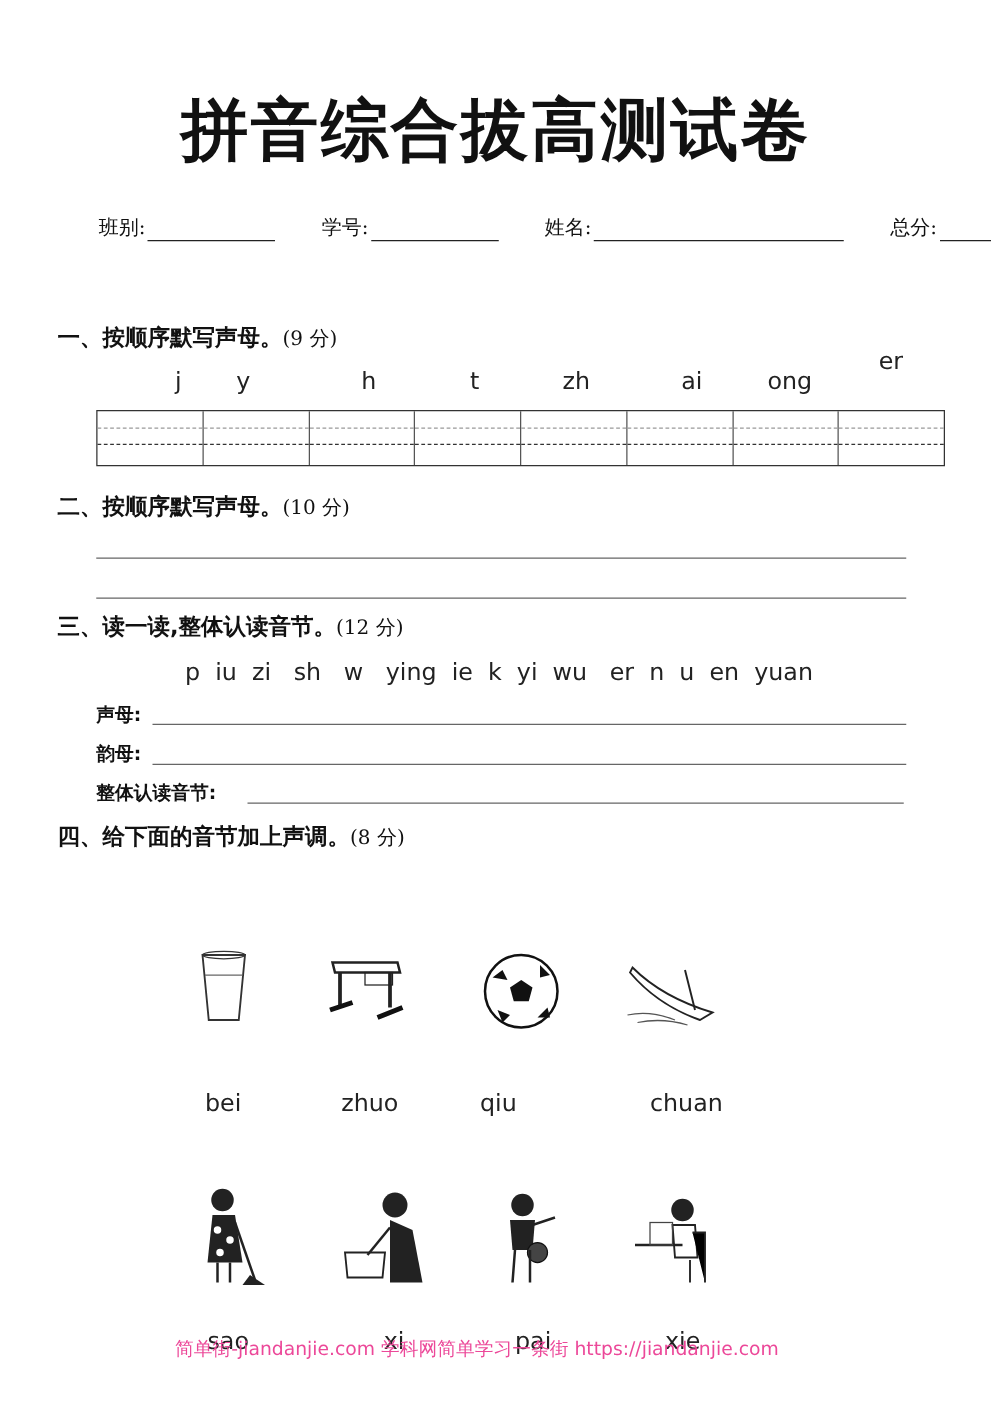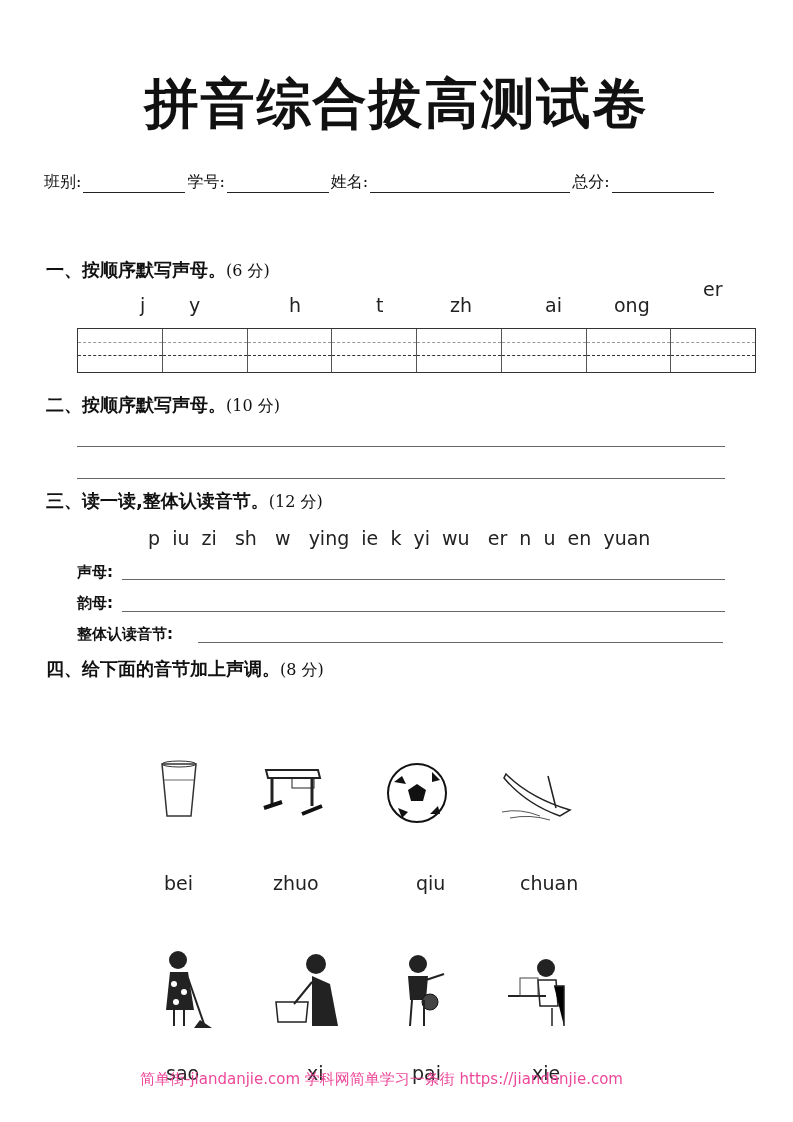--- a/index.html
+++ b/index.html
@@ -2,21 +2,21 @@
 <html><head>
 <meta charset="utf-8">
 <style>
   html, body { margin:0; padding:0; background:#fff; }
   body { width:793px; height:1122px; position:relative; overflow:hidden; color:#111;
          font-family:"DejaVu Sans", sans-serif; }
   .abs { position:absolute; }
   .title { left:0; width:793px; top:68px; text-align:center; font-family:"DejaVu Serif", serif;
            font-size:54px; letter-spacing:2px; font-weight:bold; }
   .info { top:172px; left:44px; font-family:"DejaVu Serif", serif; font-size:16px; display:flex; align-items:flex-end; }
-  .info .lbl { white-space:nowrap; }
+  .info .lbl { white-space:nowrap;margin-left:35px; }
   .info .line { border-bottom:1.5px solid #222; height:18px; margin:0 2px; }
   .sec { font-size:18px; font-weight:bold; left:46px; }
   .sec .pts { font-weight:normal; font-family:"DejaVu Serif", serif; font-size:16px; }
   .py { font-family:"DejaVu Sans", sans-serif; font-size:19px; color:#222; }
   .grid { left:77px; top:328px; width:679px; height:45px; border:1.5px solid #333; box-sizing:border-box; display:flex; }
   .cell { flex:1; position:relative; border-right:1px solid #555; }
   .cell:last-child { border-right:none; }
   .cell .d1 { position:absolute; left:0; right:0; top:13px; border-top:1px dashed #999; }
   .cell .d2 { position:absolute; left:0; right:0; top:26px; border-top:1.5px dashed #333; }
   .wline { border-bottom:1.5px solid #666; }
@@ -34,21 +34,21 @@
   <span class="line" style="width:102px"></span>
   <span class="lbl">学号:</span>
   <span class="line" style="width:102px"></span>
   <span class="lbl">姓名:</span>
   <span class="line" style="width:200px"></span>
   <span class="lbl">总分:</span>
   <span class="line" style="width:102px"></span>
 </div>
 
 <div class="abs sec" style="top:258px">
-  <span>一、按顺序默写声母。</span><span class="pts">(6 分)</span>
+  <span>一、按顺序默写声母。</span><span class="pts">(9 分)</span>
 </div>
 <div class="abs py" style="top:294px;left:140px">j</div>
 <div class="abs py" style="top:294px;left:189px">y</div>
 <div class="abs py" style="top:294px;left:289px">h</div>
 <div class="abs py" style="top:294px;left:376px">t</div>
 <div class="abs py" style="top:294px;left:450px">zh</div>
 <div class="abs py" style="top:294px;left:545px">ai</div>
 <div class="abs py" style="top:294px;left:614px">ong</div>
 <div class="abs py" style="top:278px;left:703px">er</div>
 
@@ -126,21 +126,21 @@
   <path d="M8 20 L16 14 L20 22 Z M46 10 L54 18 L46 20 Z M12 46 L22 50 L16 56 Z M44 52 L52 44 L54 52 Z" fill="#111"></path>
 </svg>
 <svg class="pic" style="left:500px;top:768px" width="76" height="56">
   <path d="M6 6 Q30 30 70 42 L60 48 Q26 36 4 10 Z" fill="none" stroke="#222" stroke-width="1.5"></path>
   <path d="M48 8 L56 40" stroke="#222" stroke-width="1.5"></path>
   <path d="M2 44 Q20 40 40 48 M10 50 Q30 46 50 52" stroke="#555" fill="none"></path>
 </svg>
 
 <div class="abs py" style="top:872px;left:164px">bei</div>
 <div class="abs py" style="top:872px;left:273px">zhuo</div>
-<div class="abs py" style="top:872px;left:416px">qiu</div>
+<div class="abs py" style="top:872px;left:384px">qiu</div>
 <div class="abs py" style="top:872px;left:520px">chuan</div>
 
 <svg class="pic" style="left:160px;top:948px" width="54" height="82">
   <circle cx="18" cy="12" r="9" fill="#222"></circle>
   <path d="M10 24 L28 24 L34 62 L6 62 Z" fill="#222"></path>
   <circle cx="14" cy="36" r="3" fill="#fff"></circle>
     <circle cx="24" cy="44" r="3" fill="#fff"></circle>
     <circle cx="16" cy="54" r="3" fill="#fff"></circle>
   <path d="M28 30 L44 76" stroke="#222" stroke-width="2"></path>
   <path d="M40 72 L52 80 L34 80 Z" fill="#222"></path>

